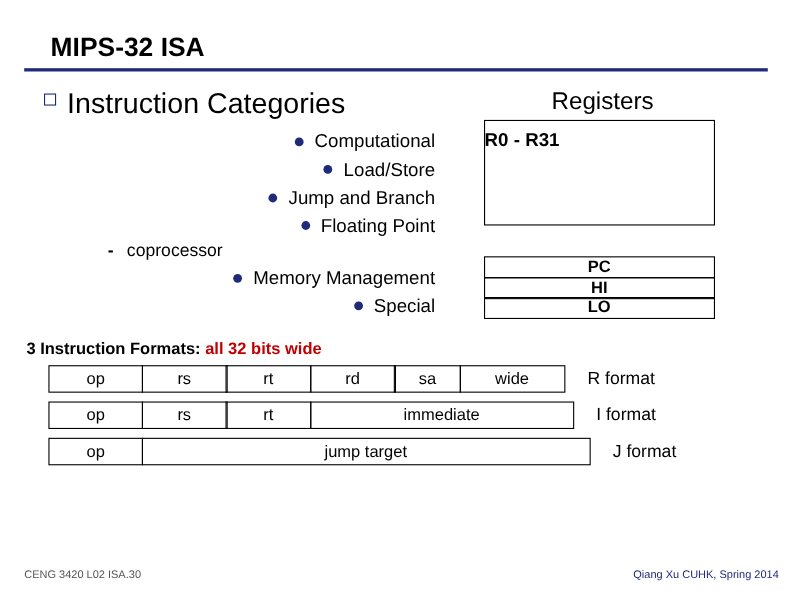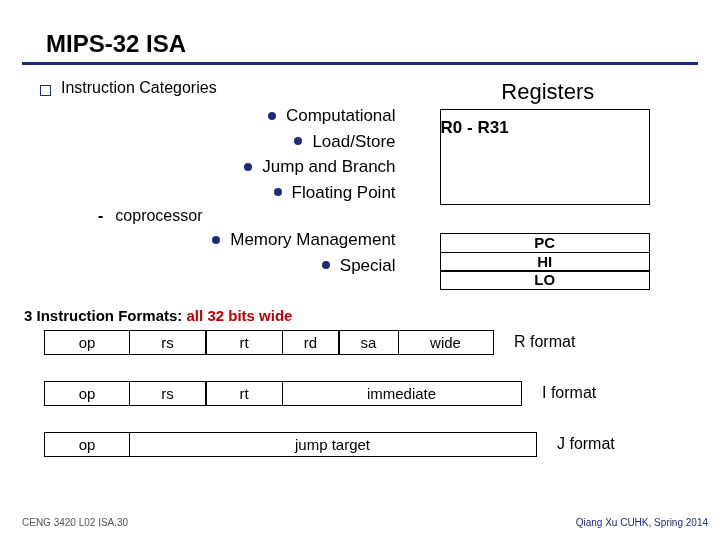--- a/index.html
+++ b/index.html
@@ -28,21 +28,21 @@
     flex: 1.25;
   }
   .right {
     flex: 1;
     padding-left: 10px;
   }
   .h1line {
     display: flex;
     align-items: flex-start;
     gap: 10px;
-    font-size: 16px;
+    font-size: 26px;
     margin-bottom: 6px;
   }
   .sq {
     width: 11px; height: 11px;
     border: 1px solid #1f2a7a;
     margin-top: 6px;
     flex: 0 0 auto;
   }
   .blist {
     margin: 2px 0 0 30px;
@@ -98,21 +98,21 @@
     font-weight: bold;
     margin: 12px 0 6px 24px;
   }
   .red { color: #c00000; }
   .fmt-area {
     padding: 0 20px 0 44px;
   }
   .fmt-row {
     display: flex;
     align-items: center;
-    margin-bottom: 26px;
+    margin-bottom: 8px;
   }
   .fbox {
     border: 1.5px solid #000;
     text-align: center;
     font-size: 15px;
     padding: 3px 0;
     margin-right: -1.5px;
   }
   .fmt-label {
     margin-left: 22px;
@@ -188,21 +188,21 @@
 <div class="formats-head">
   <span>3 Instruction Formats: </span><span class="red">all 32 bits wide</span>
 </div>
 
 <div class="fmt-area">
 
   <div class="fmt-row">
     <div class="fbox" style="width:86px">op</div>
     <div class="fbox" style="width:78px">rs</div>
     <div class="fbox" style="width:78px">rt</div>
-    <div class="fbox" style="width:58px">rd</div>
+    <div class="fbox" style="width:78px">rd</div>
     <div class="fbox" style="width:61px">sa</div>
     <div class="fbox" style="width:96px">wide</div>
     <div class="fmt-label">R format</div>
   </div>
 
   <div class="fmt-row">
     <div class="fbox" style="width:86px">op</div>
     <div class="fbox" style="width:78px">rs</div>
     <div class="fbox" style="width:78px">rt</div>
     <div class="fbox" style="width:240px">immediate</div>

